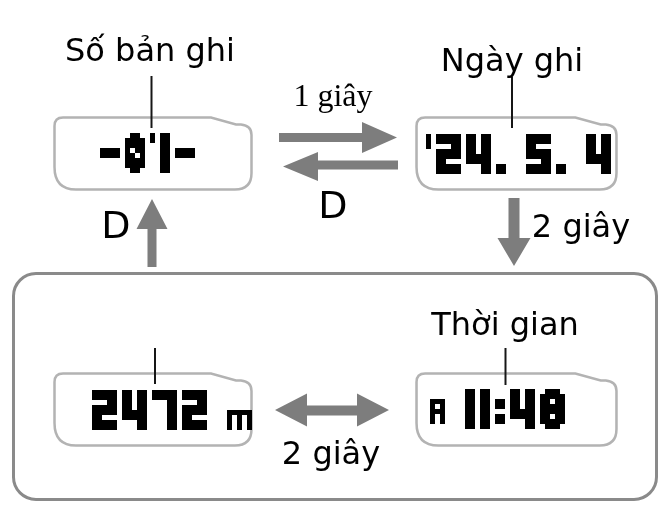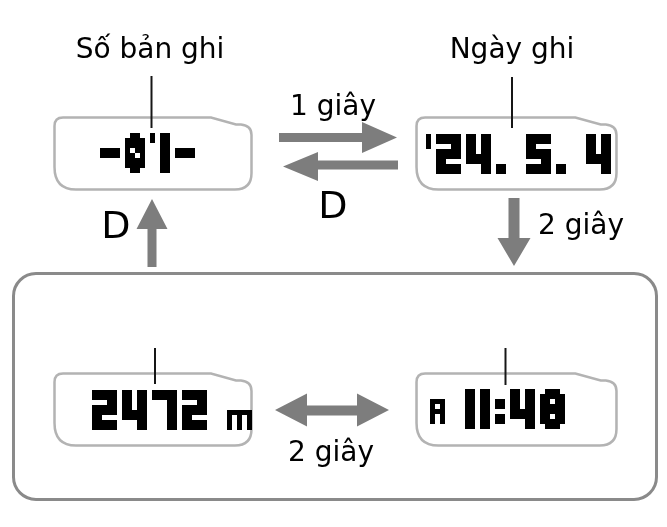--- a/index.html
+++ b/index.html
@@ -9,21 +9,21 @@
   }
   .group-box {
     position:absolute; left:12px; top:272px; width:640px; height:223px;
     border:3px solid #8a8a8a; border-radius:24px; background:transparent;
   }
   .overlay { position:absolute; left:0; top:0; width:667px; height:527px; }
   .display-frame { position:absolute; }
   .display-frame svg { display:block; width:100%; height:100%; }
   .lcd { position:absolute; }
   .label {
-    position:absolute; color:#000; font-size:28px; line-height:1.05;
+    position:absolute; color:#000; font-size:32px; line-height:1.05;
     white-space:nowrap; transform:translateX(-50%);
   }
   .d-label { font-size:38px; }
 </style>
 </head>
 <body>
 
 <div class="stage">
 
   <div class="group-box"></div>
@@ -524,19 +524,20 @@
 
       <path fill="#7d7d7d" d="M279 133 H362 V122 L397 137.5 L362 153 V142 H279 Z"></path>
       <path fill="#7d7d7d" d="M398 160.5 H318 V152 L283 166.5 L318 181 V169.5 H398 Z"></path>
       <path fill="#7d7d7d" d="M147.5 267 V229 H136.5 L152 199 L167.5 229 H156.5 V267 Z"></path>
       <path fill="#7d7d7d" d="M508.5 198 V238 H497.5 L514 266 L530.5 238 H519.5 V198 Z"></path>
       <path fill="#7d7d7d" d="M307 405.5 H357 V393.5 L389 410 L357 426.5 V415.5 H307 V426.5 L275 410 L307 393.5 Z"></path>
     </g>
   </svg>
 
   <div class="label" style="left:150px;top:34px;">Số bản ghi</div>
-  <div class="label" style="left:512px;top:34px;">Ngày ghi</div>
-  <div class="label" style="left:333px;top:91px;">1 giây</div>
+  <div class="label" style="left:512px;top:44px;">Ngày ghi</div>
+  <div class="label" style="left:333px;top:79px;font-family:Liberation Serif, serif;">1 giây</div>
   <div class="label d-label" style="left:333px;top:186px;">D</div>
   <div class="label d-label" style="left:116px;top:206px;">D</div>
   <div class="label" style="left:581px;top:210px;">2 giây</div>
+  <div class="label" style="left:505px;top:308px;">Thời gian</div>
   <div class="label" style="left:331px;top:437px;">2 giây</div>
 </div>
 
 </body></html>

